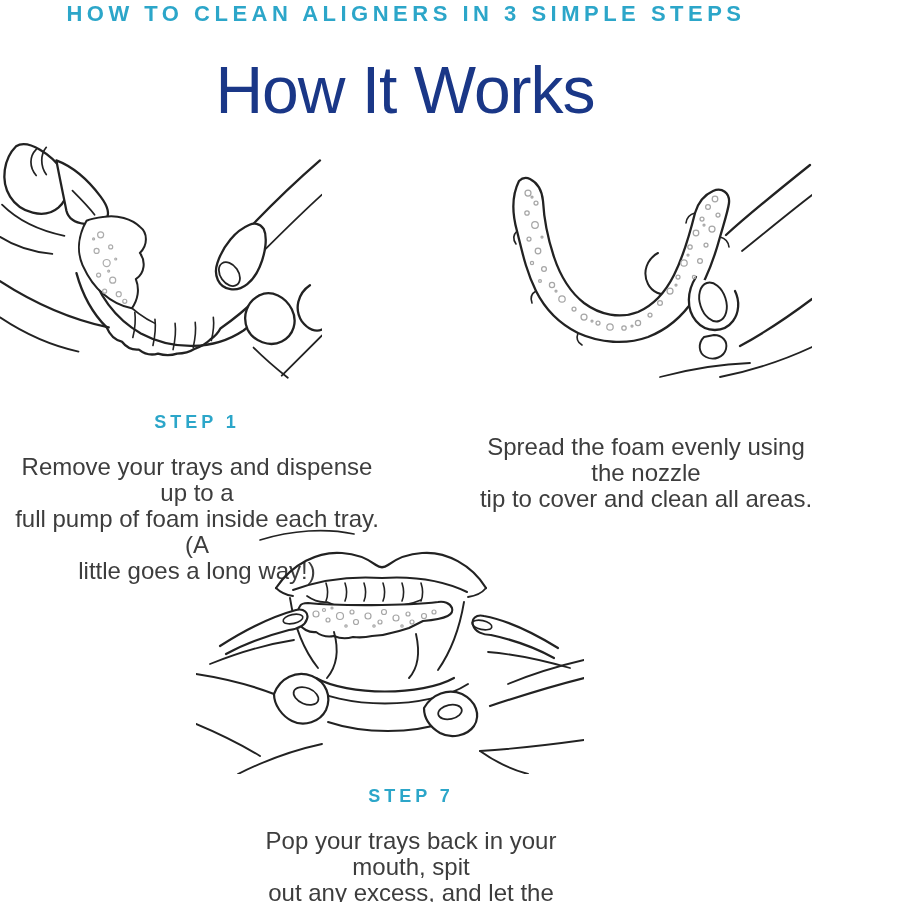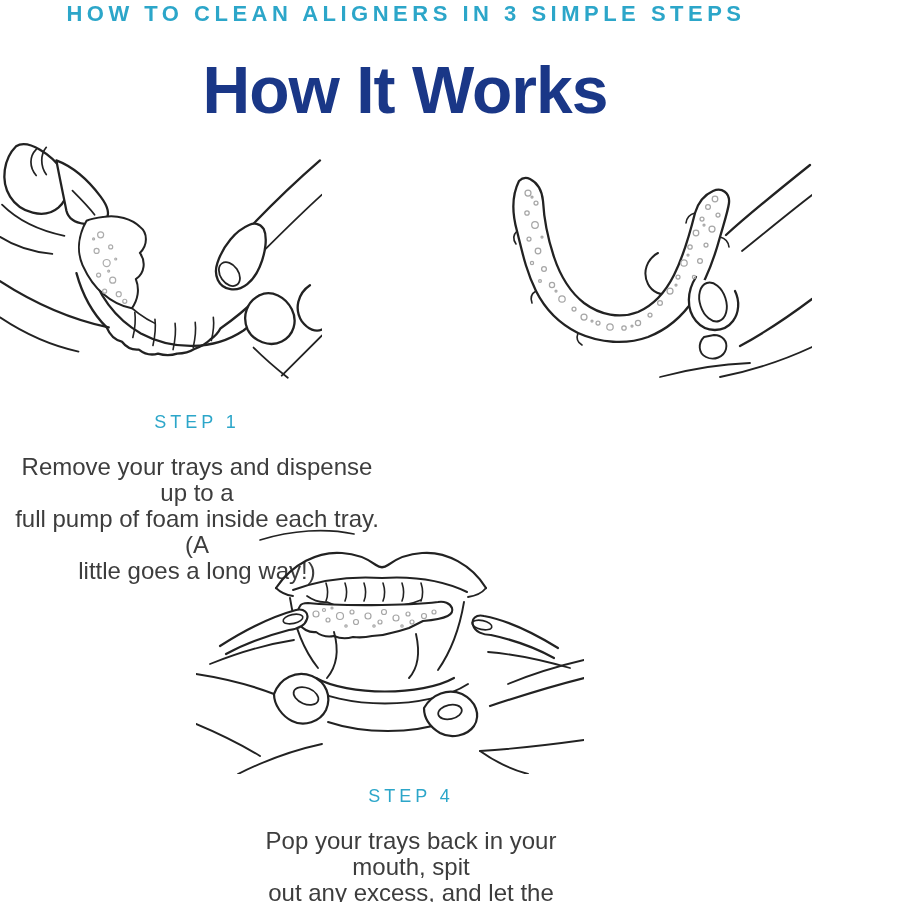--- a/index.html
+++ b/index.html
@@ -10,33 +10,33 @@
     position:relative; width:906px; height:902px; background:var(--bg);
     font-family:"Liberation Sans", sans-serif; overflow:hidden;padding-left:28px;
   }
   .eyebrow{
     position:absolute; top:0; left:0; width:812px; text-align:center;
     color:var(--accent); font-size:22px; font-weight:700;
     letter-spacing:4.5px; line-height:28px; white-space:nowrap;
   }
   .title{
     position:absolute; top:54px; left:0; width:810px; margin:0; text-align:center;
-    color:var(--navy); font-size:66px; font-weight:700; letter-spacing:-1px; line-height:72px;
+    color:var(--navy); font-size:66px; font-weight:400; letter-spacing:-1px; line-height:72px;
   }
   figure.illus{position:absolute; margin:0;}
   figure.illus svg{display:block; color:var(--line);}
   .illus-1{left:0;   top:138px; width:322px; height:242px;}
   .illus-2{left:482px;top:150px; width:330px; height:232px;}
   .illus-3{left:196px;top:526px; width:388px; height:248px;}
   .step{position:absolute; text-align:center;}
   .step-1{left:14px;  top:412px; width:366px;}
   .step-2{left:470px; top:412px; width:352px;}
   .step-3{left:240px; top:786px; width:342px;}
   .step-label{
-    color:var(--accent); font-size:18px; font-weight:400;
+    color:var(--accent); font-size:18px; font-weight:700;
     letter-spacing:4px; line-height:20px;
   }
   .step-desc{
     margin:22px 0 0; color:var(--body); font-size:24px; line-height:26px;
     white-space:pre-line;
   }
 </style>
 </head>
 <body>
 
@@ -157,20 +157,22 @@
   </figure>
 
   <div class="step step-1">
     <div class="step-label">STEP 1</div>
     <p class="step-desc">Remove your trays and dispense up to a
 full pump of foam inside each tray. (A
 little goes a long way!)</p>
   </div>
 
   <div class="step step-2">
+    <p class="step-desc">Spread the foam evenly using the nozzle
+tip to cover and clean all areas.</p>
   </div>
 
   <figure class="illus illus-3">
     <svg viewBox="0 0 388 248" width="388" height="248" role="img" aria-label="fingers-placing-aligner-into-open-mouth">
       <g stroke="currentColor" stroke-width="2.2" fill="none" stroke-linecap="round" stroke-linejoin="round">
         <path d="M 64 14 C 96 4, 130 2, 158 8" stroke-width="1.7"></path>
         <path d="M 80 62 C 96 38, 122 25, 146 27 C 162 28, 172 33, 180 39 C 184 42, 188 42, 192 39 C 200 33, 210 28, 226 27 C 250 25, 276 39, 290 62"></path>
         <path d="M 80 62 C 84 66, 90 69, 97 70" stroke-width="1.8"></path>
         <path d="M 290 62 C 286 67, 279 70, 272 71" stroke-width="1.8"></path>
         <path d="M 97 64 C 124 54, 156 50, 186 52 C 218 50, 248 55, 271 66" stroke-width="2"></path>
@@ -224,19 +226,19 @@
           <circle cx="238" cy="86" r="2"></circle>
           <circle cx="150" cy="100" r="1.2"></circle>
         <circle cx="178" cy="100" r="1.2"></circle>
           <circle cx="206" cy="100" r="1.2"></circle>
           <circle cx="136" cy="82" r="1"></circle>
       </g>
     </svg>
   </figure>
 
   <div class="step step-3">
-    <div class="step-label">STEP 4</div>
+    <div class="step-label">STEP 7</div>
     <p class="step-desc">Pop your trays back in your mouth, spit
 out any excess, and let the foam
 naturally dissipate. No need to rinse.</p>
   </div>
 
 </div>
 
 </body></html>

